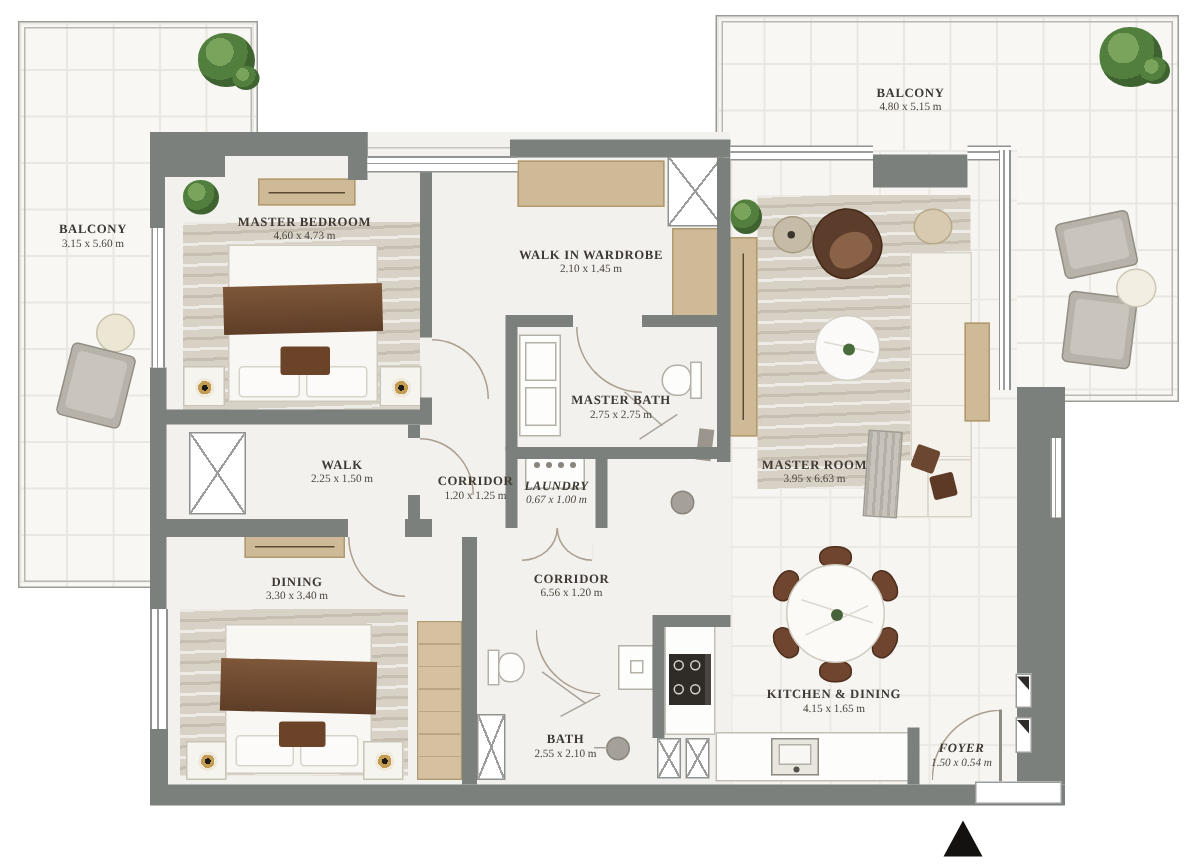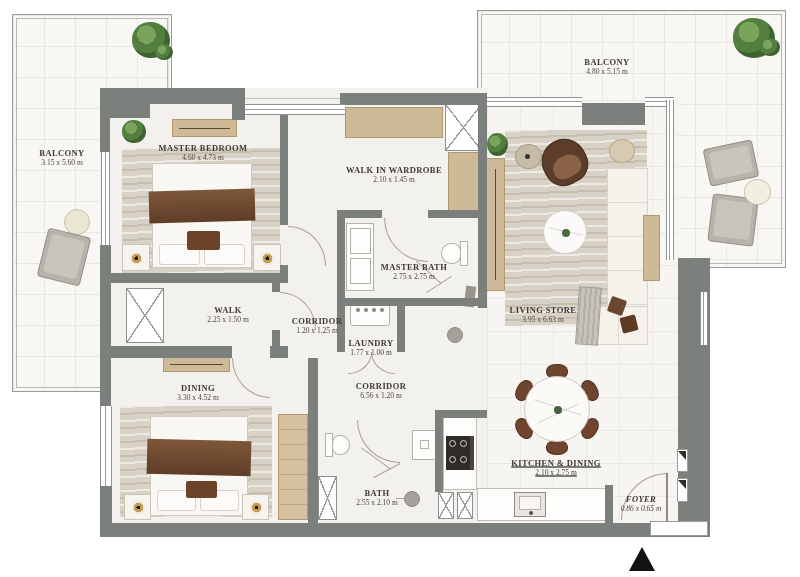--- a/index.html
+++ b/index.html
@@ -260,49 +260,49 @@
   </div>
   <div class="lbl" style="left:394px;top:174px;">
     <span class="nm">WALK IN WARDROBE</span>
       <span class="dm">2.10 x 1.45 m</span>
   </div>
   <div class="lbl" style="left:414px;top:271px;">
     <span class="nm">MASTER BATH</span>
       <span class="dm">2.75 x 2.75 m</span>
   </div>
   <div class="lbl" style="left:543px;top:314px;">
-    <span class="nm">LIVING STORE</span>
+    <span class="nm">MASTER ROOM</span>
       <span class="dm">3.95 x 6.63 m</span>
   </div>
   <div class="lbl" style="left:228px;top:314px;">
     <span class="nm">WALK</span>
       <span class="dm">2.25 x 1.50 m</span>
   </div>
   <div class="lbl" style="left:317px;top:325px;">
     <span class="nm">CORRIDOR</span>
       <span class="dm">1.20 x 1.25 m</span>
   </div>
-  <div class="lbl" style="left:371px;top:347px;">
+  <div class="lbl" style="left:371px;top:328px;font-style:italic;">
     <span class="nm">LAUNDRY</span>
-      <span class="dm">1.77 x 1.00 m</span>
+      <span class="dm">0.67 x 1.00 m</span>
   </div>
   <div class="lbl" style="left:198px;top:392px;">
     <span class="nm">DINING</span>
-      <span class="dm">3.30 x 4.52 m</span>
+      <span class="dm">3.30 x 3.40 m</span>
   </div>
   <div class="lbl" style="left:381px;top:390px;">
     <span class="nm">CORRIDOR</span>
       <span class="dm">6.56 x 1.20 m</span>
   </div>
   <div class="lbl" style="left:377px;top:497px;">
     <span class="nm">BATH</span>
       <span class="dm">2.55 x 2.10 m</span>
   </div>
-  <div class="lbl" style="left:556px;top:467px;text-decoration:underline;">
+  <div class="lbl" style="left:556px;top:467px;">
     <span class="nm">KITCHEN &amp; DINING</span>
-      <span class="dm">2.10 x 2.75 m</span>
+      <span class="dm">4.15 x 1.65 m</span>
   </div>
   <div class="lbl" style="left:641px;top:503px;font-style:italic;">
     <span class="nm">FOYER</span>
-      <span class="dm">0.86 x 0.65 m</span>
+      <span class="dm">1.50 x 0.54 m</span>
   </div>
 
 </div>
 
 </body></html>

